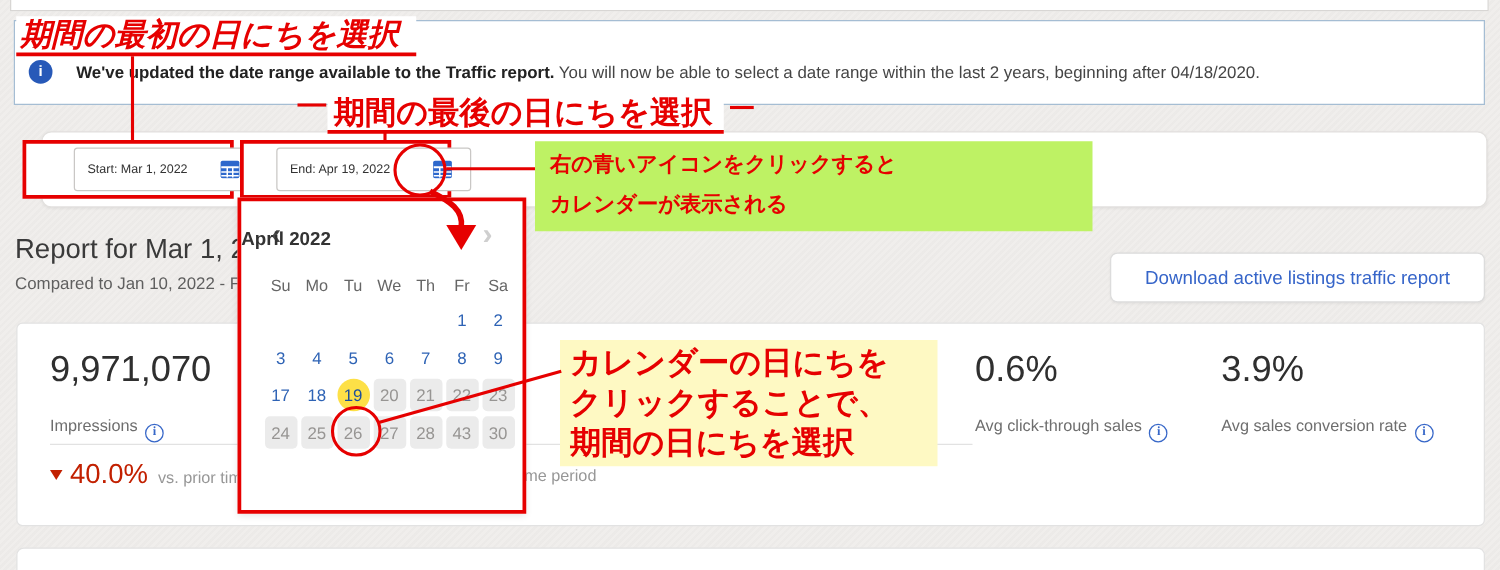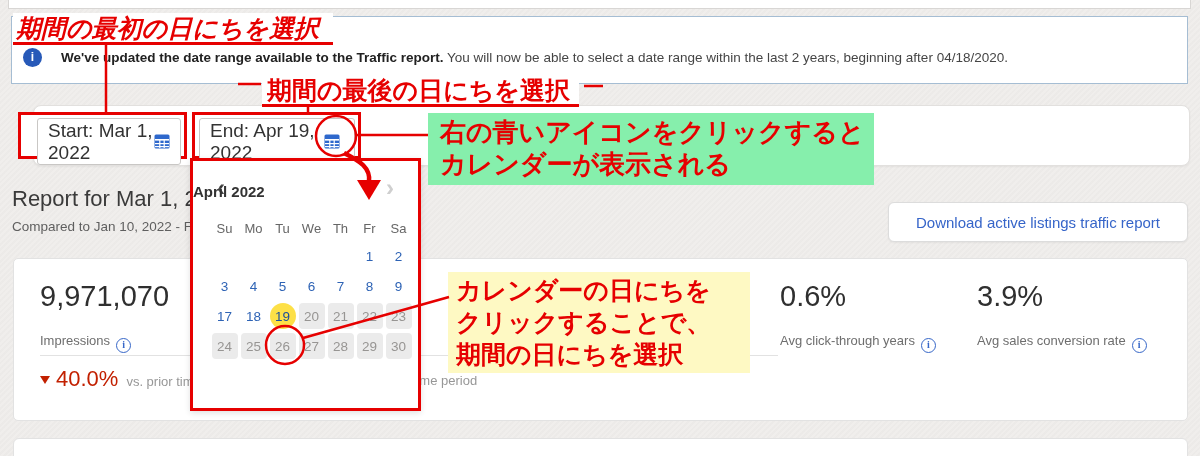--- a/index.html
+++ b/index.html
@@ -19,22 +19,22 @@
                  color:#fff; font-size:12px; font-weight:bold; text-align:center; line-height:19px; }
   .banner-text { position:absolute; left:49px; top:33px; font-size:13.5px; color:#454545; width:1100px; }
   .banner-text b { color:#222; }
 
   .toolbar { left:33px; top:105px; width:1157px; height:61px; background:#fff; border:1px solid #e2e0de;
              border-radius:8px; box-shadow:0 1px 2px rgba(0,0,0,0.05); z-index:1; }
 
   .redbox { border:3px solid #e60000; background:#fff; z-index:4; }
   .redbox-start { left:18px; top:112px; width:169px; height:47px; }
   .redbox-end   { left:192px; top:112px; width:169px; height:47px; }
-  .date-btn { position:absolute; height:47px; background:#fff; border:1px solid #c9c7c5; border-radius:3px;
-              display:flex; align-items:center; justify-content:space-between; padding:0 10px; font-size:19px; color:#333; }
+  .date-btn { position:absolute; height:35px; background:#fff; border:1px solid #c9c7c5; border-radius:3px;
+              display:flex; align-items:center; justify-content:space-between; padding:0 10px; font-size:10px; color:#333;margin-left:22px; }
   .start-btn { left:16px; top:3px; width:144px; }
   .end-btn   { left:4px;  top:3px; width:156px; padding-right:14px; }
   .cal-ico { width:16px; height:15px; flex:0 0 auto; }
 
   .page-title { left:12px; top:186px; font-size:22px; color:#3a3a3a; z-index:0; white-space:nowrap; }
   .page-sub   { left:12px; top:219px; font-size:13.5px; color:#5f5f5f; z-index:0; white-space:nowrap; }
 
   .download-btn { left:888px; top:202px; width:300px; height:40px; background:#fff; border:1px solid #dcdcdc;
                   border-radius:6px; box-shadow:0 1px 2px rgba(0,0,0,0.05); color:#3665c9; font-size:15px;
                   display:flex; align-items:center; justify-content:center; z-index:1; }
@@ -72,21 +72,21 @@
   .cal-cell.disabled::after { content:""; }
   .cal-cell.disabled { background:#ebebeb; border-radius:4px; width:26px; margin:0 1.5px; }
   .cal-cell.selected { background:#fde047; border-radius:50%; width:26px; margin:0 1.5px;
                        color:#1c4f9c; font-weight:normal; }
 
   
   .jp { color:#e60000; font-weight:bold; z-index:6; }
   .ann-box { background:#fff; border-bottom:3px solid #e60000; }
   .ann1 { left:13px; top:13px; width:320px; height:32px; font-size:25px; line-height:30px; padding-left:3px;font-style:italic; }
   .ann2 { left:262px; top:75px; width:317px; height:32px; font-size:25px; line-height:30px; padding-left:5px; }
-  .ann3 { left:428px; top:113px; width:446px; height:72px; background:#86efac; font-size:26px; line-height:32px;
+  .ann3 { left:428px; top:113px; width:446px; height:72px; background:#bef264; font-size:17px; line-height:32px;
           padding:3px 0 0 12px; }
   .ann-mid { left:448px; top:272px; width:302px; height:101px; background:#fef9c3; font-size:25px; line-height:32px;
              padding:2px 0 0 8px; }
 
   .overlay-svg { left:0; top:0; width:1200px; height:456px; z-index:10; pointer-events:none; }
 
   .bottom-card { left:13px; top:438px; width:1175px; height:30px; background:#fff; border:1px solid #e2e2e2;
                  border-radius:6px; z-index:1; }
 </style>
 </head>
@@ -111,21 +111,21 @@
 <div class="abs metric-label" style="left:40px; top:333px;"><span>Impressions</span><span class="info-i">i</span></div>
 <div class="abs divider" style="left:40px; top:355px; width:252px;"></div>
 <div class="abs change-row" style="left:40px; top:366px;">
   <span class="tri-down"></span><span class="change-val">40.0%</span><span class="change-suffix">vs. prior time period</span>
 </div>
 
 <div class="abs divider" style="left:250px; top:355px; width:528px;"></div>
 <div class="frag-suffix" style="left:363px; top:373px;">vs. prior time period</div>
 
 <div class="abs metric-value" style="left:780px; top:280px;">0.6%</div>
-<div class="abs metric-label" style="left:780px; top:333px;"><span>Avg click-through years</span><span class="info-i">i</span></div>
+<div class="abs metric-label" style="left:780px; top:333px;"><span>Avg click-through sales</span><span class="info-i">i</span></div>
 
 <div class="abs metric-value" style="left:977px; top:280px;">3.9%</div>
 <div class="abs metric-label" style="left:977px; top:333px;"><span>Avg sales conversion rate</span><span class="info-i">i</span></div>
 
 <div class="abs bottom-card"></div>
 
 <div class="abs redbox redbox-start">
   <div class="date-btn start-btn">
     <span>Start: Mar 1, 2022</span>
     <svg class="cal-ico" viewBox="0 0 16 15">
@@ -193,21 +193,21 @@
         <span class="cal-cell disabled">21</span>
         <span class="cal-cell disabled">22</span>
         <span class="cal-cell disabled">23</span>
       </div>
       <div class="cal-row">
         <span class="cal-cell disabled">24</span>
         <span class="cal-cell disabled">25</span>
         <span class="cal-cell disabled">26</span>
         <span class="cal-cell disabled">27</span>
         <span class="cal-cell disabled">28</span>
-        <span class="cal-cell disabled">29</span>
+        <span class="cal-cell disabled">43</span>
         <span class="cal-cell disabled">30</span>
       </div>
     </div>
 </div>
 
 <div class="abs jp ann-box ann1">期間の最初の日にちを選択</div>
 <div class="abs jp ann-box ann2">期間の最後の日にちを選択</div>
 <div class="abs jp ann3">
   <div>右の青いアイコンをクリックすると</div>
   <div>カレンダーが表示される</div>

